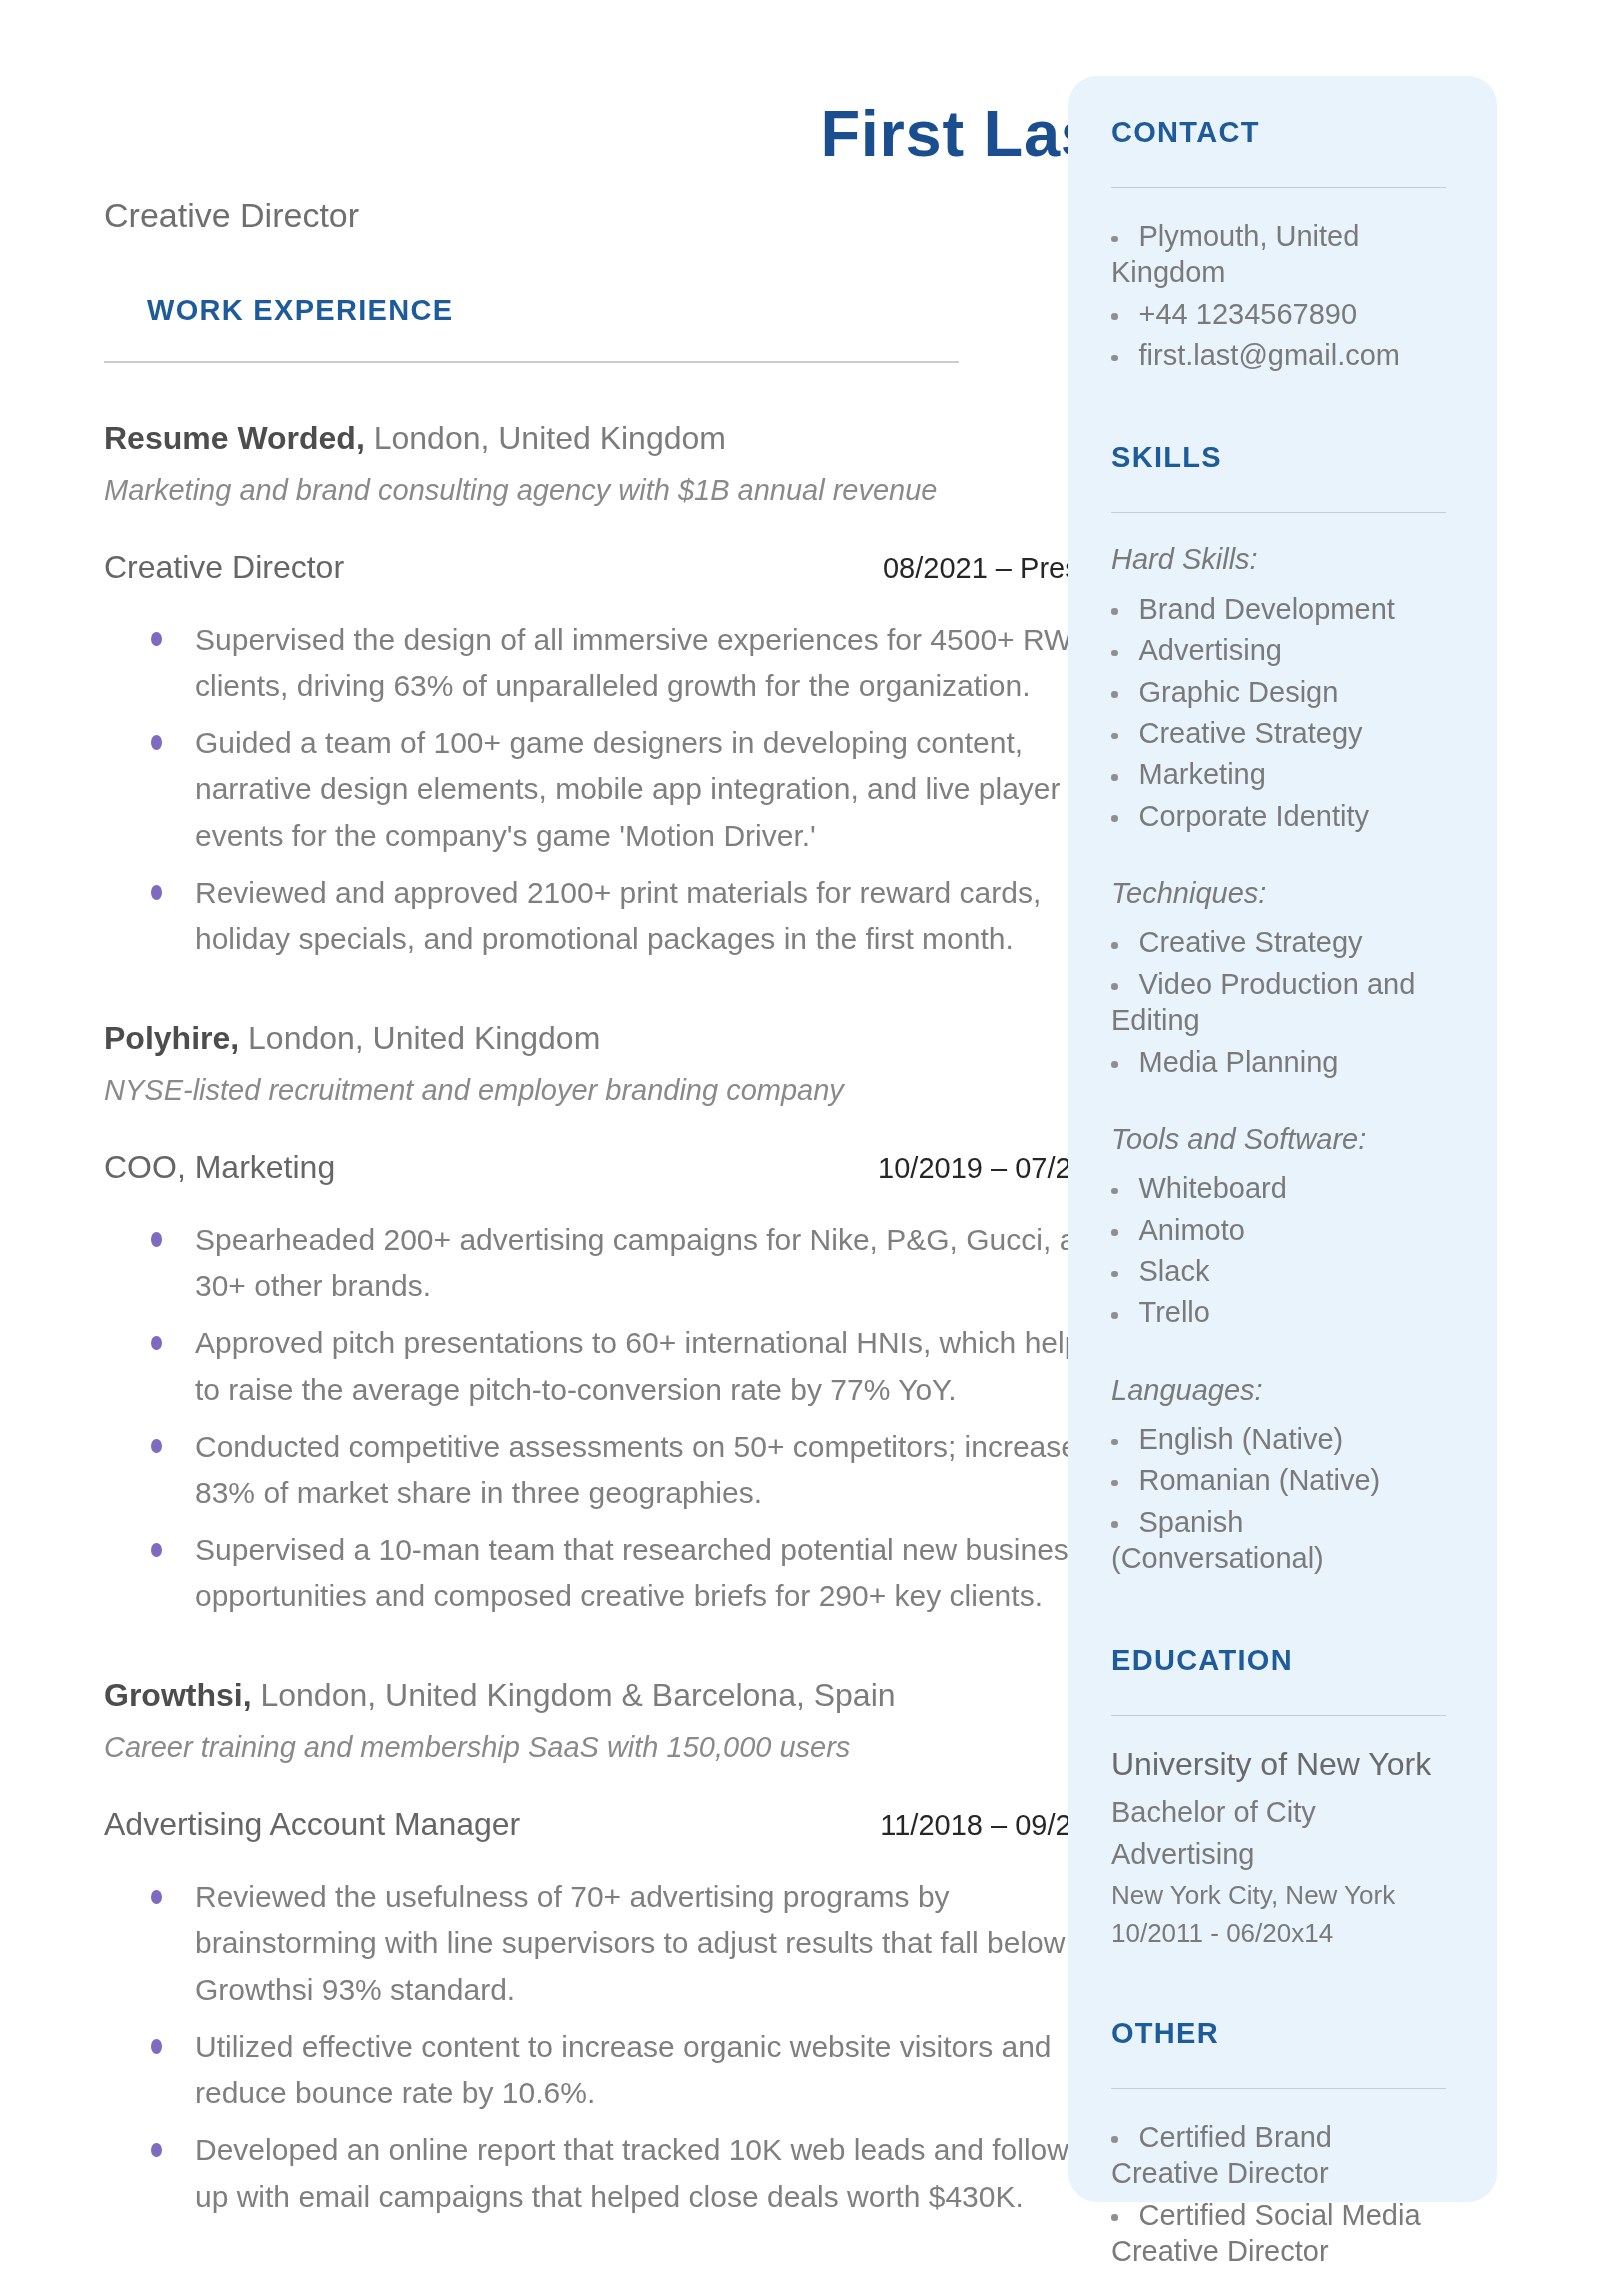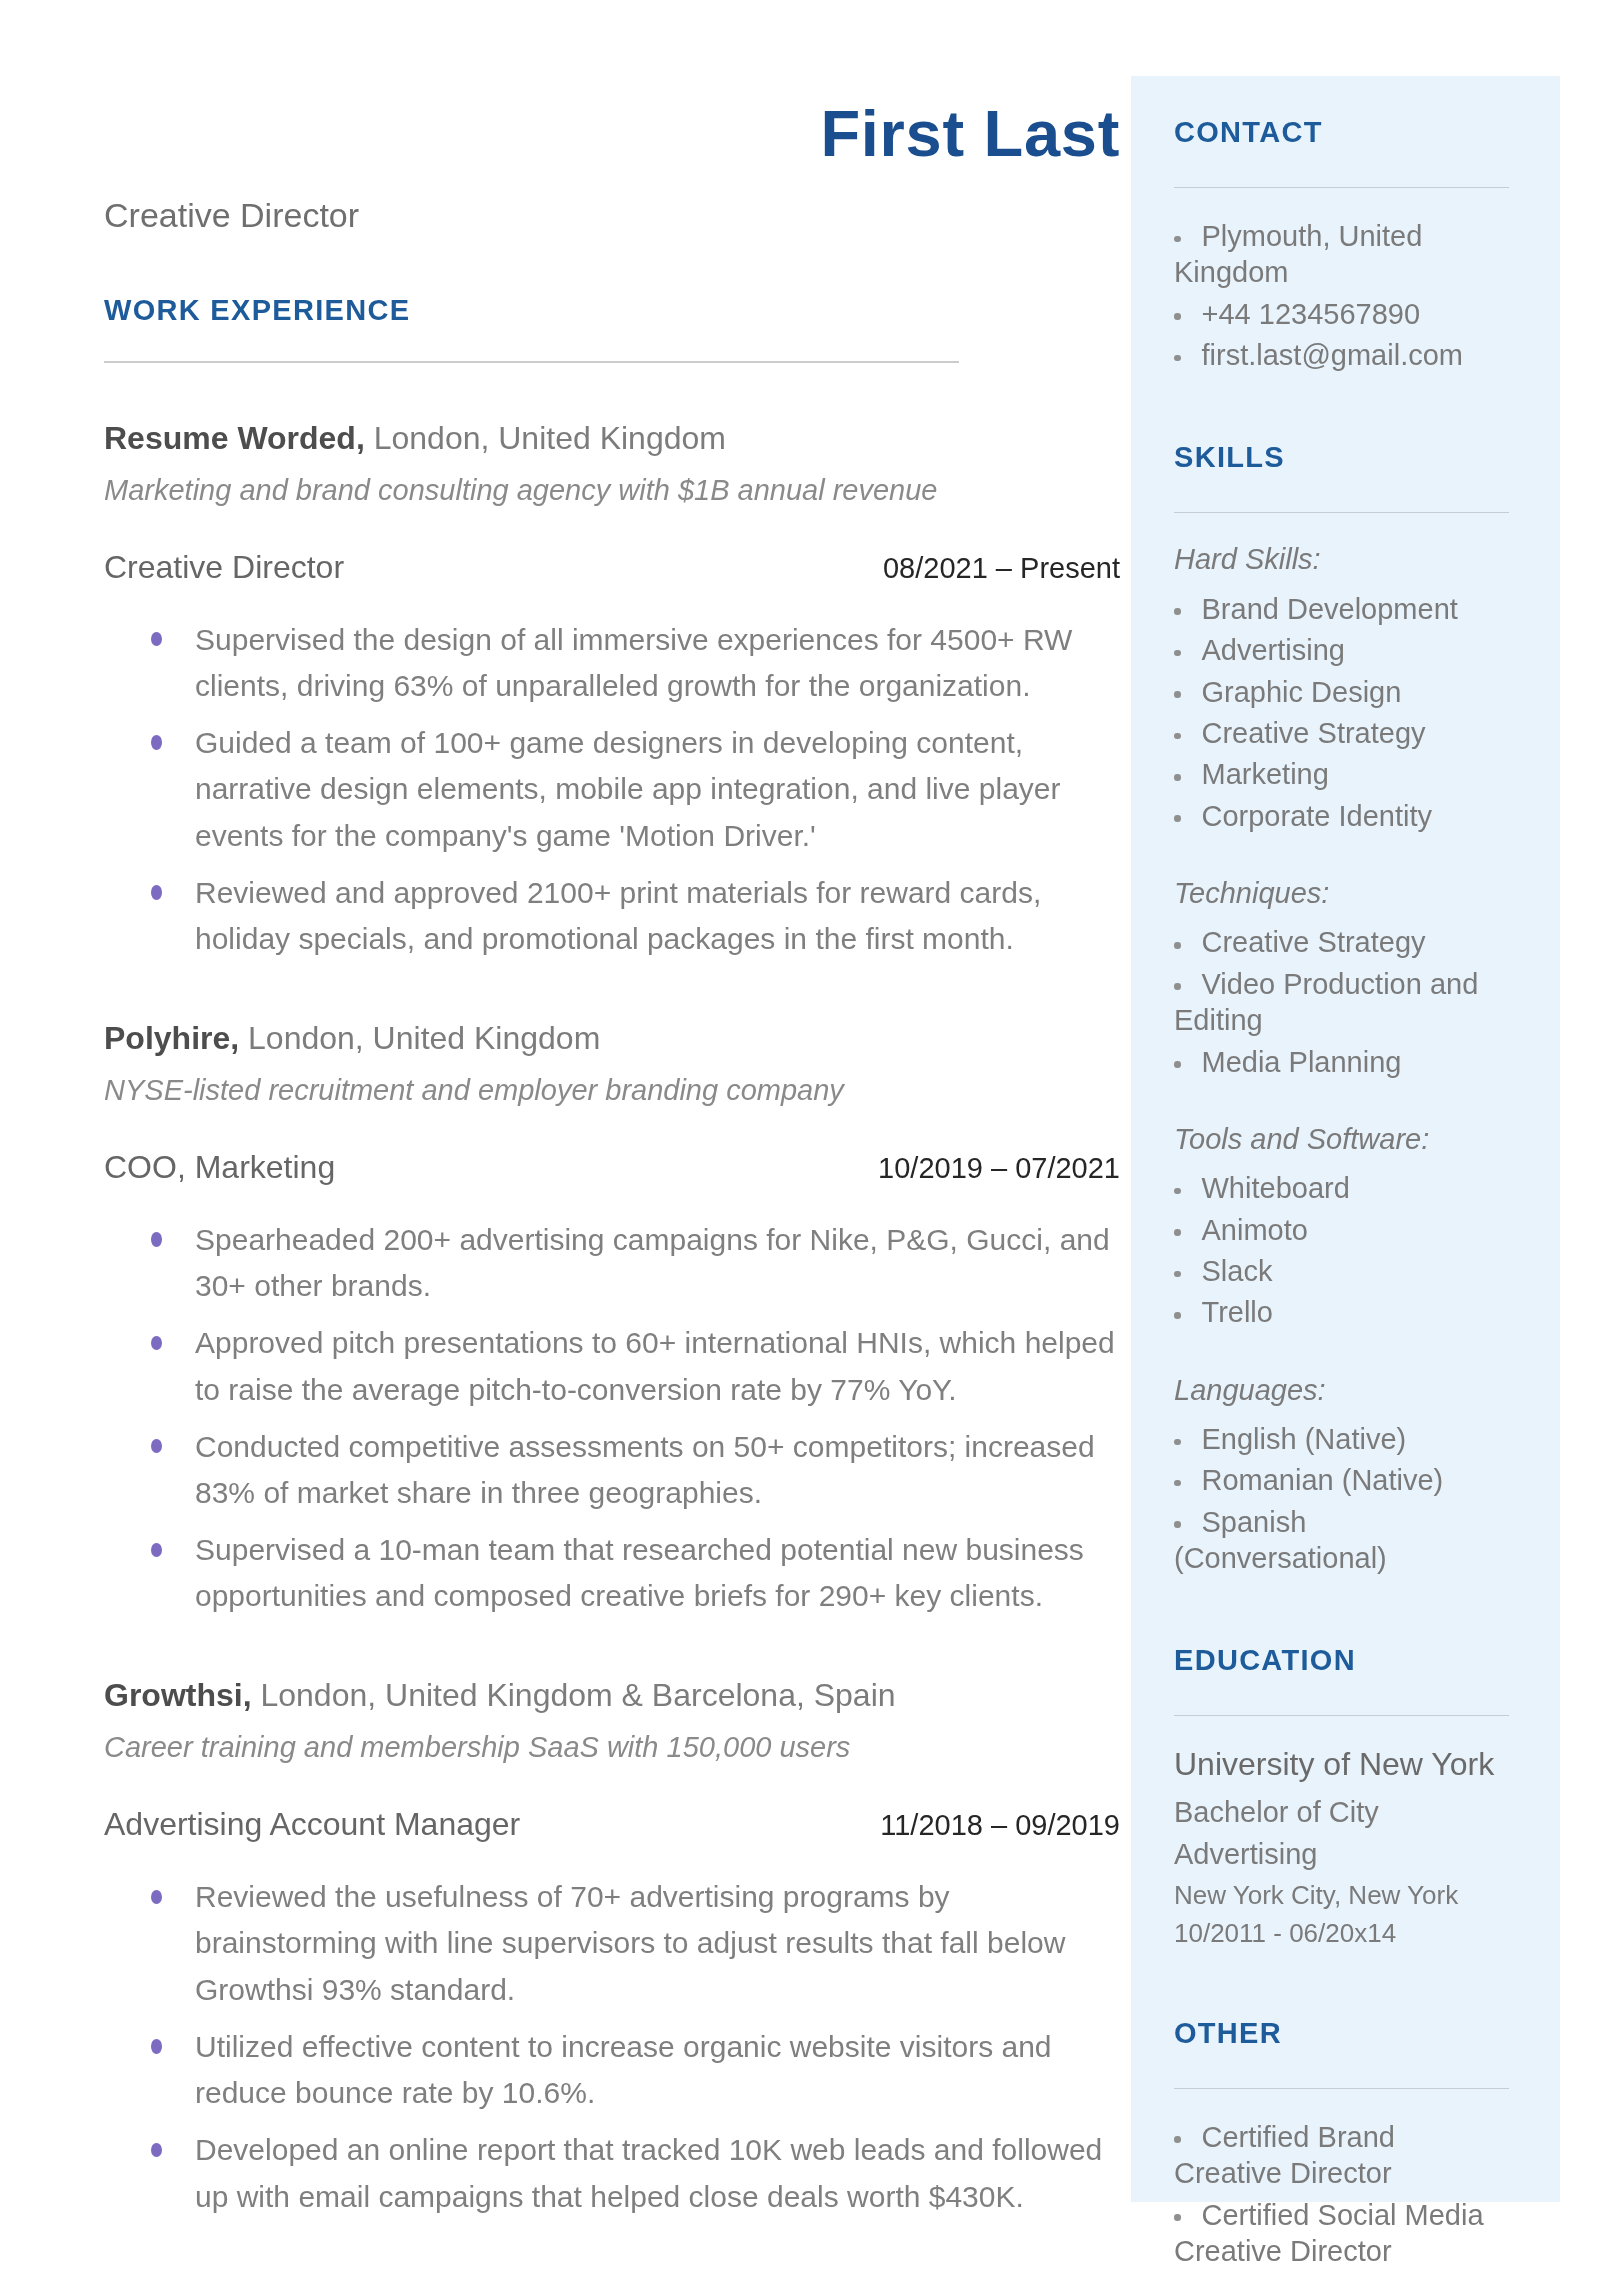--- a/index.html
+++ b/index.html
@@ -16,21 +16,21 @@
     position:absolute; left:104px; top:98px; width:1016px;
   }
   .name {
     font-size:65px; font-weight:700; color:#1b4e8e;
     letter-spacing:0.7px; line-height:1.1;text-align:right;
   }
   .subtitle { margin-top:26px; font-size:34px; color:#6f6f6f; }
   .section-title {
     font-size:29px; font-weight:700; color:#1e5b9a; letter-spacing:1.3px;
   }
-  .work-heading { margin-top:59px; }
+  .work-heading { margin-top:59px;margin-left:43px; }
   .main-rule {
     margin-top:34px; width:855px; height:0;
     border-top:2px solid #cccccc;
   }
   .job { margin-top:57px; }
   .company-line { font-size:32px; color:#7c7c7c; }
   .company-name { font-weight:700; color:#4d4d4d; }
   .tagline { margin-top:17px; font-size:29px; font-style:italic; color:#8a8a8a; }
   .role-row {
     margin-top:42px; display:flex; justify-content:space-between;
@@ -40,24 +40,25 @@
   .dates { font-size:29px; color:#262626; white-space:nowrap; }
   .bullets { margin-top:31px; list-style:none; }
   .bullet { display:flex; margin-bottom:10.4px; }
   .bullet-dot {
     flex:none; width:11px; height:14.3px; border-radius:50%;
     background:#7d6bc2; margin:15.6px 33px 0 47px;
   }
   .bullet-text { font-size:30px; color:#7f7f7f; line-height:1.55; }
   
   .sidebar {
-    position:absolute; left:1131px; top:76px;
+    position:absolute; left:1068px; top:76px;
     width:429px; height:2126px;
     background:#e8f3fc;
     padding:40px 51px 0 43px;
+    border-radius:29px;
   }
   .sb-section { margin-bottom:68px; }
   .sb-rule {
     margin:38px 0 30px; height:0; border-top:1.3px solid #c5ccd3;
   }
   .sb-list { list-style:none; }
   .sb-item {
     font-size:29px; color:#7a7a7a; line-height:1.25; margin-bottom:5.2px;
   }
   .sb-dot {

